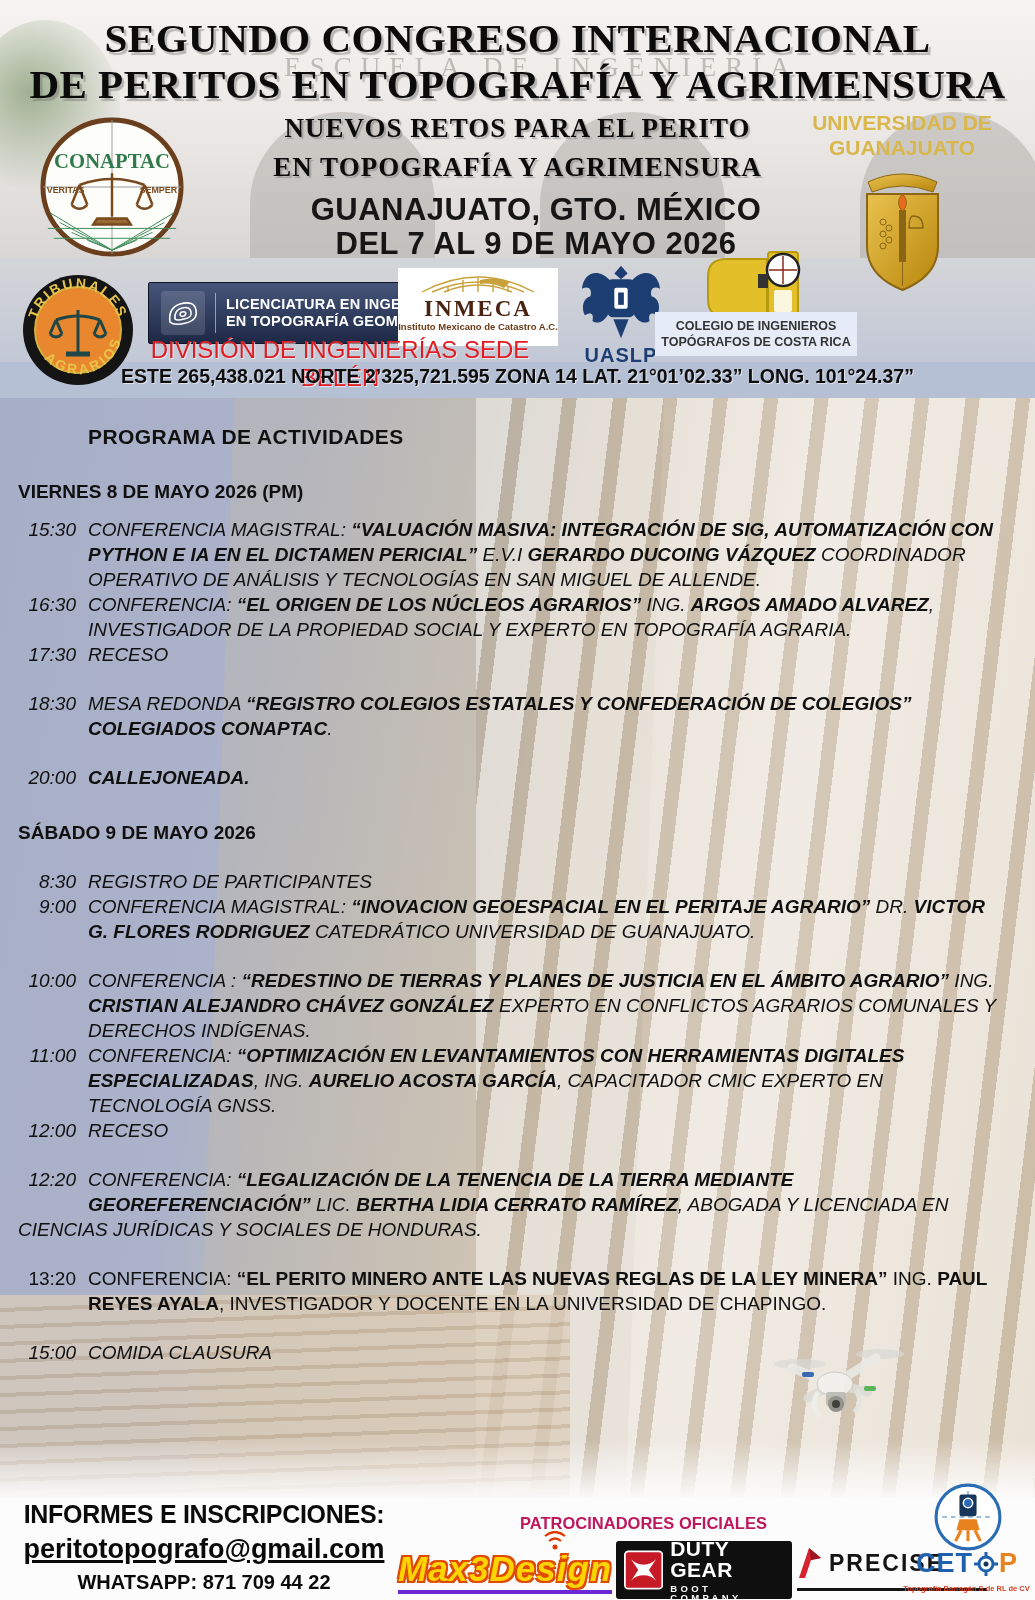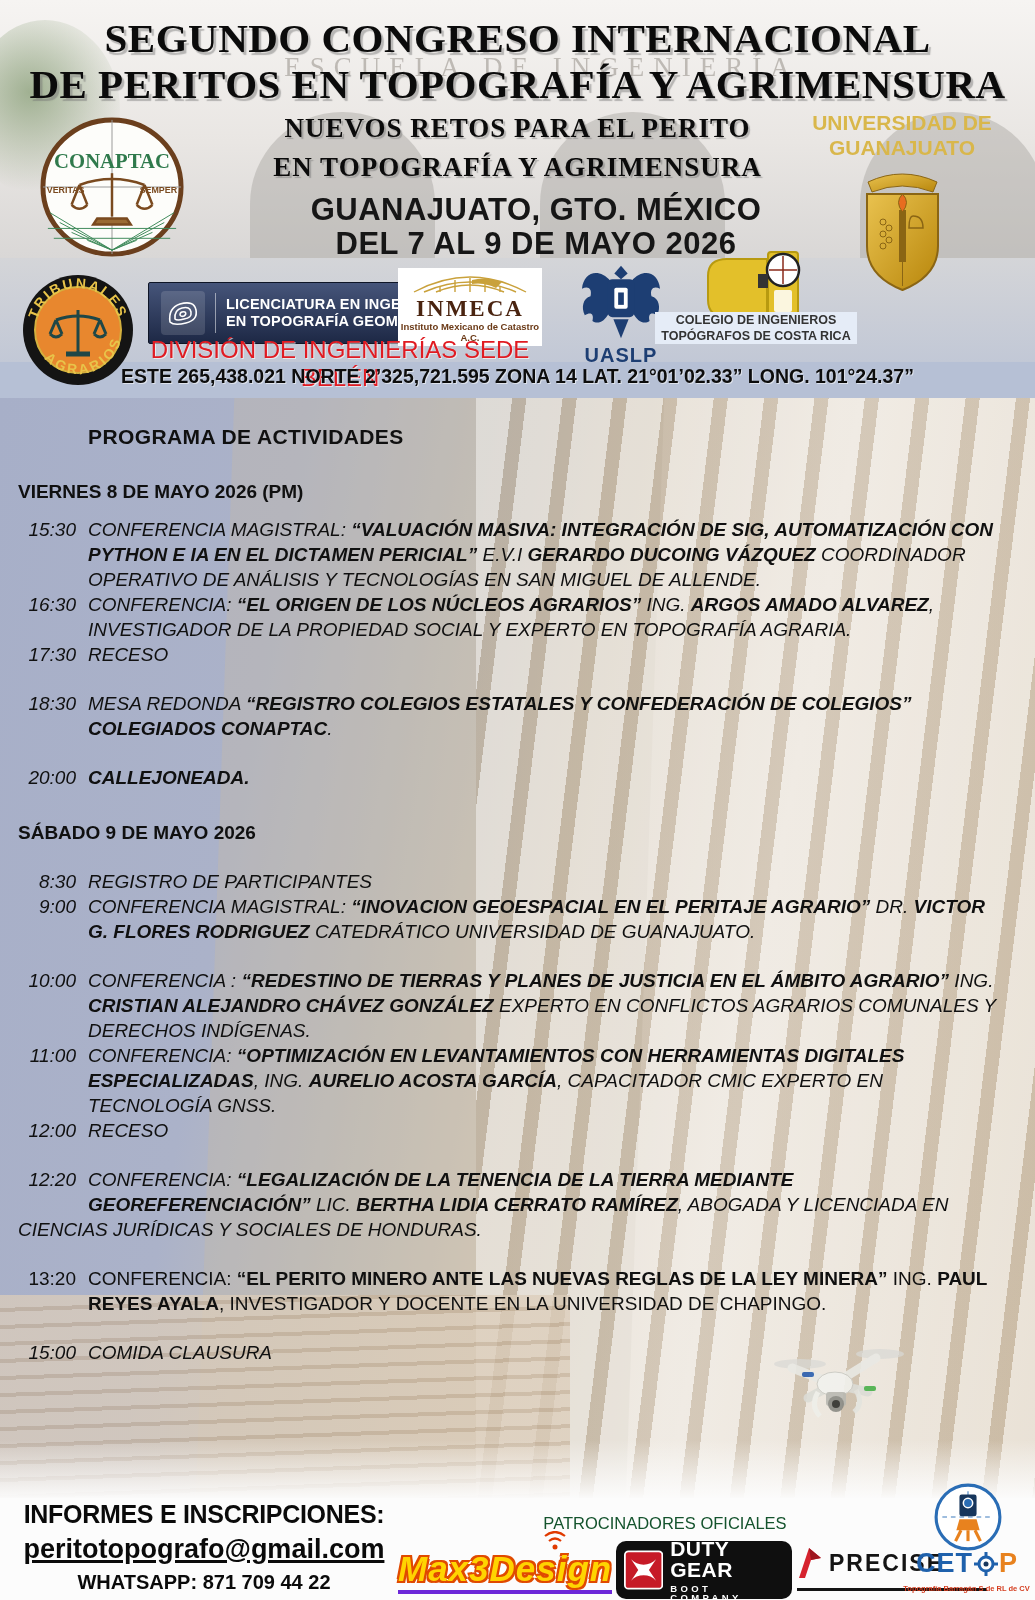--- a/index.html
+++ b/index.html
@@ -37,26 +37,26 @@
   .l1{top:192px;} .l2{top:226px;}
   .ug-label{left:812px;top:110px;width:180px;text-align:center;color:#d9b74b;font-weight:700;
             font-size:21px;line-height:25px;}
 
   
   .lic-banner{left:148px;top:282px;width:332px;height:62px;box-sizing:border-box;border:1px solid #0e1526;
       background:linear-gradient(#46557a,#1d2845);display:flex;align-items:center;padding:0 12px;gap:10px;border-radius:2px;}
   .lic-icon{width:44px;height:44px;border-radius:4px;background:rgba(255,255,255,.14);display:flex;align-items:center;justify-content:center;flex:0 0 44px;}
   .lic-div{width:1px;height:40px;background:rgba(255,255,255,.5);}
   .lic-text{color:#fff;font-weight:700;font-size:14.5px;line-height:17px;letter-spacing:.2px;}
-  .inmeca{left:398px;top:268px;width:144px;height:78px;background:#fff;text-align:center;padding-top:2px;box-sizing:border-box;}
+  .inmeca{left:398px;top:268px;width:160px;height:78px;background:#fff;text-align:center;padding-top:2px;box-sizing:border-box;}
   .inmeca-name{font-family:"Liberation Serif",serif;font-weight:700;font-size:23px;color:#4a2410;letter-spacing:2px;line-height:22px;}
   .inmeca-sub{font-size:9.5px;font-weight:700;color:#6b3a17;margin-top:1px;}
   .uaslp{left:575px;top:262px;width:92px;text-align:center;}
   .uaslp-name{font-weight:900;font-size:20px;color:#1d3e73;letter-spacing:1px;margin-top:-2px;}
-  .costa-box{left:655px;top:312px;width:202px;height:32px;background:#e5ecf7;display:flex;flex-direction:column;
+  .costa-box{left:655px;top:312px;width:202px;height:44px;background:#e5ecf7;display:flex;flex-direction:column;
              justify-content:center;text-align:center;font-size:12.5px;font-weight:600;color:#333;line-height:16px;}
   .division{left:150px;top:336px;width:380px;text-align:center;color:#e01b22;font-weight:400;font-size:24px;
             text-shadow:1px 1px 0 rgba(255,255,255,.6);}
   .coords{left:0;right:0;top:365px;text-align:center;font-weight:700;font-size:19.5px;color:#0d0d0d;
           text-shadow:1px 1px 0 rgba(255,255,255,.55);}
 
   
   .program{left:18px;right:30px;top:424px;font-size:19px;line-height:25px;color:#101010;}
   .prog-title{font-weight:700;font-size:21px;letter-spacing:.4px;margin:0 0 30px 70px;}
   .day-heading{font-weight:700;font-size:19px;margin:30px 0 13px 0;}
@@ -66,26 +66,26 @@
   .sched-row.gap{margin-top:24px;}
   .time{flex:0 0 70px;text-align:right;padding-right:12px;box-sizing:border-box;}
   .body{flex:1;}
   .b{font-weight:700;}
 
   
   .footer-left{left:8px;top:1500px;width:392px;text-align:center;color:#0a0a0a;}
   .informes{font-weight:800;font-size:25px;letter-spacing:-.3px;}
   .email{font-weight:800;font-size:27px;margin-top:5px;text-decoration:underline;text-decoration-thickness:2.5px;color:#0a0a0a;display:inline-block;}
   .whatsapp{font-weight:700;font-size:20px;margin-top:6px;}
-  .patrocinadores{left:520px;top:1514px;width:290px;text-align:center;font-weight:400;font-size:16.5px;color:#14532d;}
+  .patrocinadores{left:520px;top:1514px;width:290px;font-weight:700;font-size:16.5px;color:#be185d;}
   .max3{left:398px;top:1549px;font-weight:900;font-style:italic;font-size:35px;letter-spacing:1px;color:#ffd400;
         text-shadow:-2px -2px 0 #e04a00,2px -2px 0 #e04a00,-2px 2px 0 #e04a00,2px 2px 0 #e04a00;
         border-bottom:4px solid #6d28d9;padding-bottom:1px;}
   .max3-signal{left:540px;top:1531px;}
-  .duty{left:616px;top:1541px;width:176px;height:58px;background:#0f0f0f;border-radius:10px;display:flex;align-items:center;gap:7px;padding:0 8px;box-sizing:border-box;}
+  .duty{left:616px;top:1541px;width:176px;height:58px;background:#0f0f0f;border-radius:3px;display:flex;align-items:center;gap:7px;padding:0 8px;box-sizing:border-box;}
   .duty-text{color:#fff;line-height:1;}
   .duty-main{font-weight:900;font-size:21px;letter-spacing:.5px;}
   .duty-sub{font-weight:700;font-size:9.5px;letter-spacing:3.4px;margin-top:4px;}
   .precise{left:797px;top:1546px;display:flex;align-items:center;gap:6px;}
   .precise-word{font-weight:900;font-size:23px;letter-spacing:2px;color:#141414;}
   .precise-bar{left:797px;top:1588px;width:190px;height:3px;background:#141414;}
   .cetop-circle{left:933px;top:1482px;}
   .cetop-word{left:898px;top:1548px;width:137px;display:flex;align-items:center;justify-content:center;gap:1px;font-weight:900;font-size:27px;}
   .cetop-c{color:#1f61ac;letter-spacing:1px;}
   .cetop-p{color:#e8821e;}

